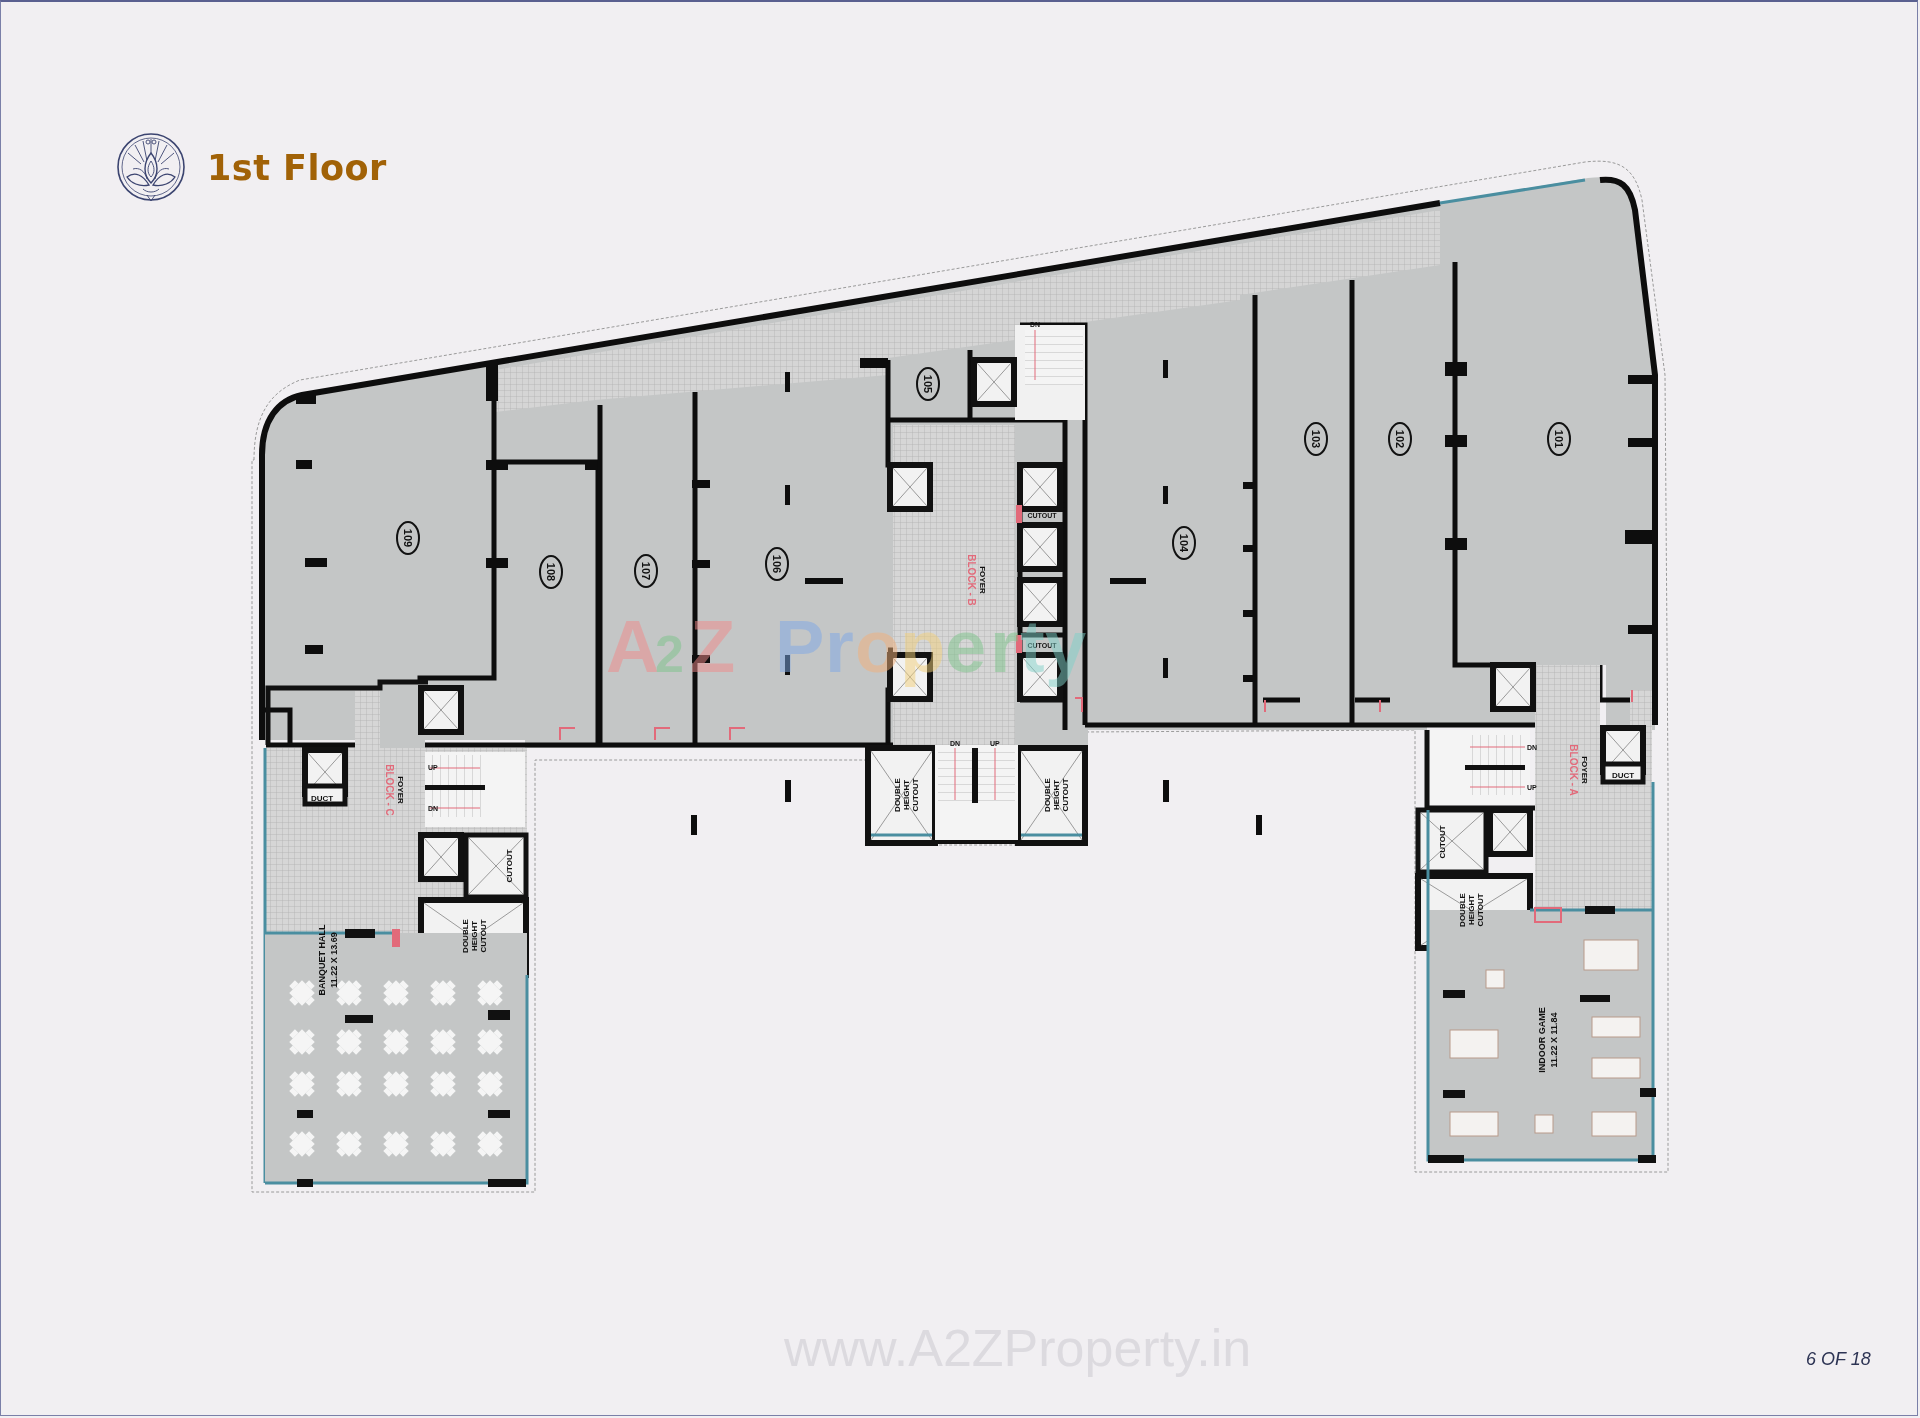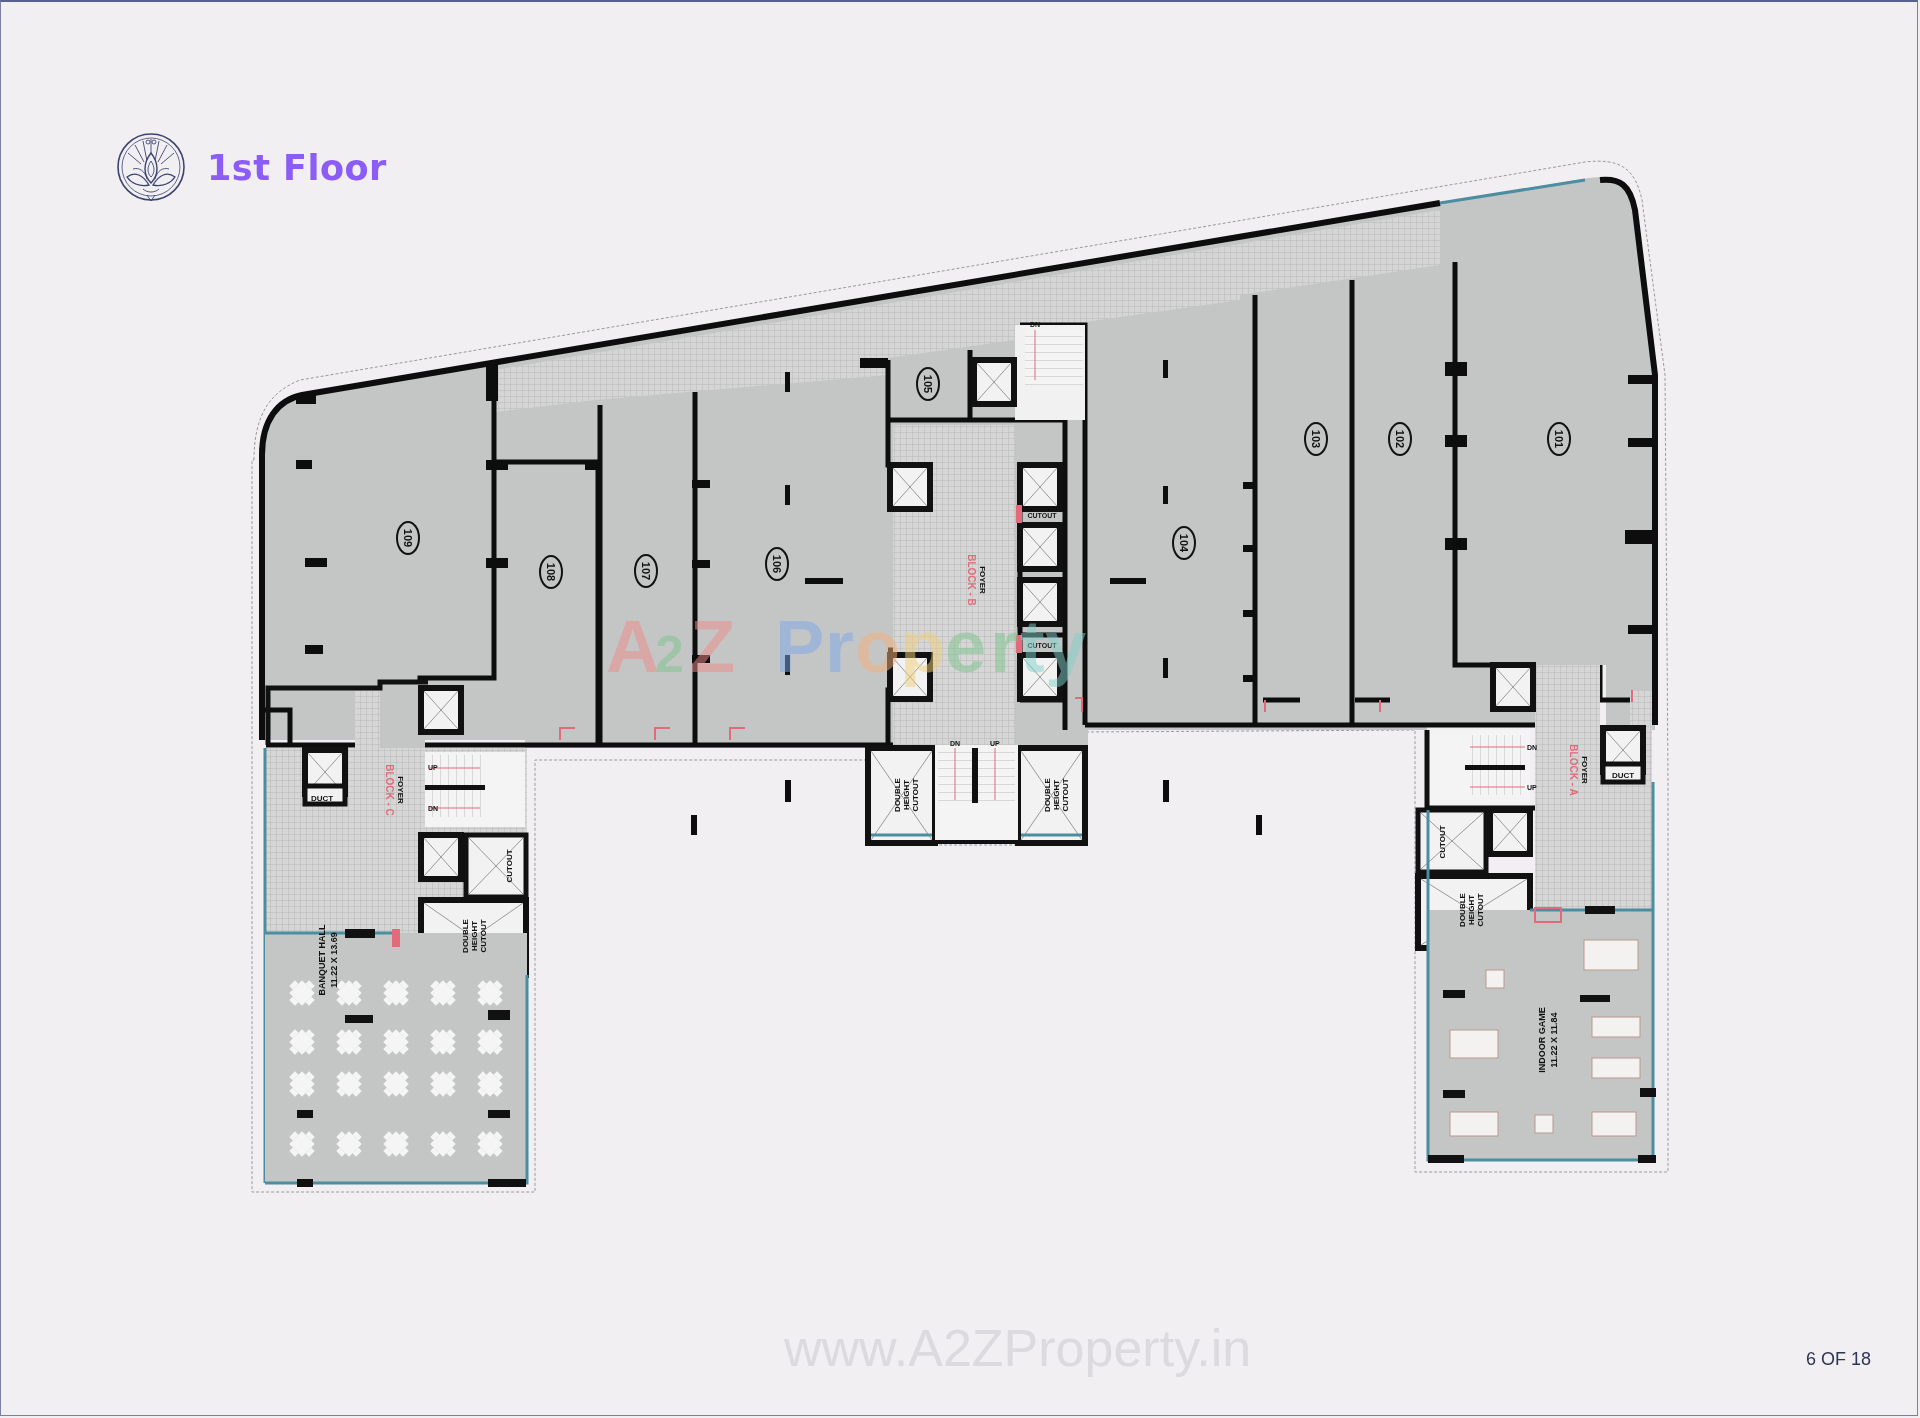--- a/index.html
+++ b/index.html
@@ -1,23 +1,23 @@
 <!DOCTYPE html>
 <html><head>
 <meta charset="utf-8">
 <style>
   html,body{margin:0;padding:0;}
   body{width:1920px;height:1418px;background:#f1eff2;position:relative;overflow:hidden;font-family:"Liberation Sans",sans-serif;}
   .page-frame{position:absolute;left:0;top:0;width:1918px;height:1416px;border:1px solid #7a7fa8;border-top:2px solid #5a6090;box-sizing:border-box;pointer-events:none;}
   .header{position:absolute;left:115px;top:130px;height:76px;display:flex;align-items:center;}
   .logo{width:72px;height:74px;}
-  .page-title{margin-left:20px;font-size:35px;font-weight:bold;color:#8b5cf6;letter-spacing:0.5px;font-family:"DejaVu Sans",sans-serif;}
+  .page-title{margin-left:20px;font-size:35px;font-weight:bold;color:#a16207;letter-spacing:0.5px;font-family:"DejaVu Sans",sans-serif;}
   .plan{position:absolute;left:0;top:0;width:1920px;height:1418px;}
   .watermark-url{position:absolute;left:784px;top:1318px;font-size:52px;color:#dcdadf;letter-spacing:0px;font-family:"Liberation Sans",sans-serif;}
-  .page-counter{position:absolute;left:1806px;top:1349px;font-size:18px;color:#2d3454;font-family:"Liberation Sans",sans-serif;}
+  .page-counter{position:absolute;left:1806px;top:1349px;font-size:18px;color:#2d3454;font-family:"Liberation Sans",sans-serif;font-style:italic;}
   .lbl{font-family:"Liberation Sans",sans-serif;font-weight:bold;fill:#111;}
   .pink{fill:#e26a7a;}
 </style>
 </head>
 <body>
 
 <div class="page-frame"></div>
 
 <div class="header">
   <svg class="logo" viewBox="0 0 72 74">

